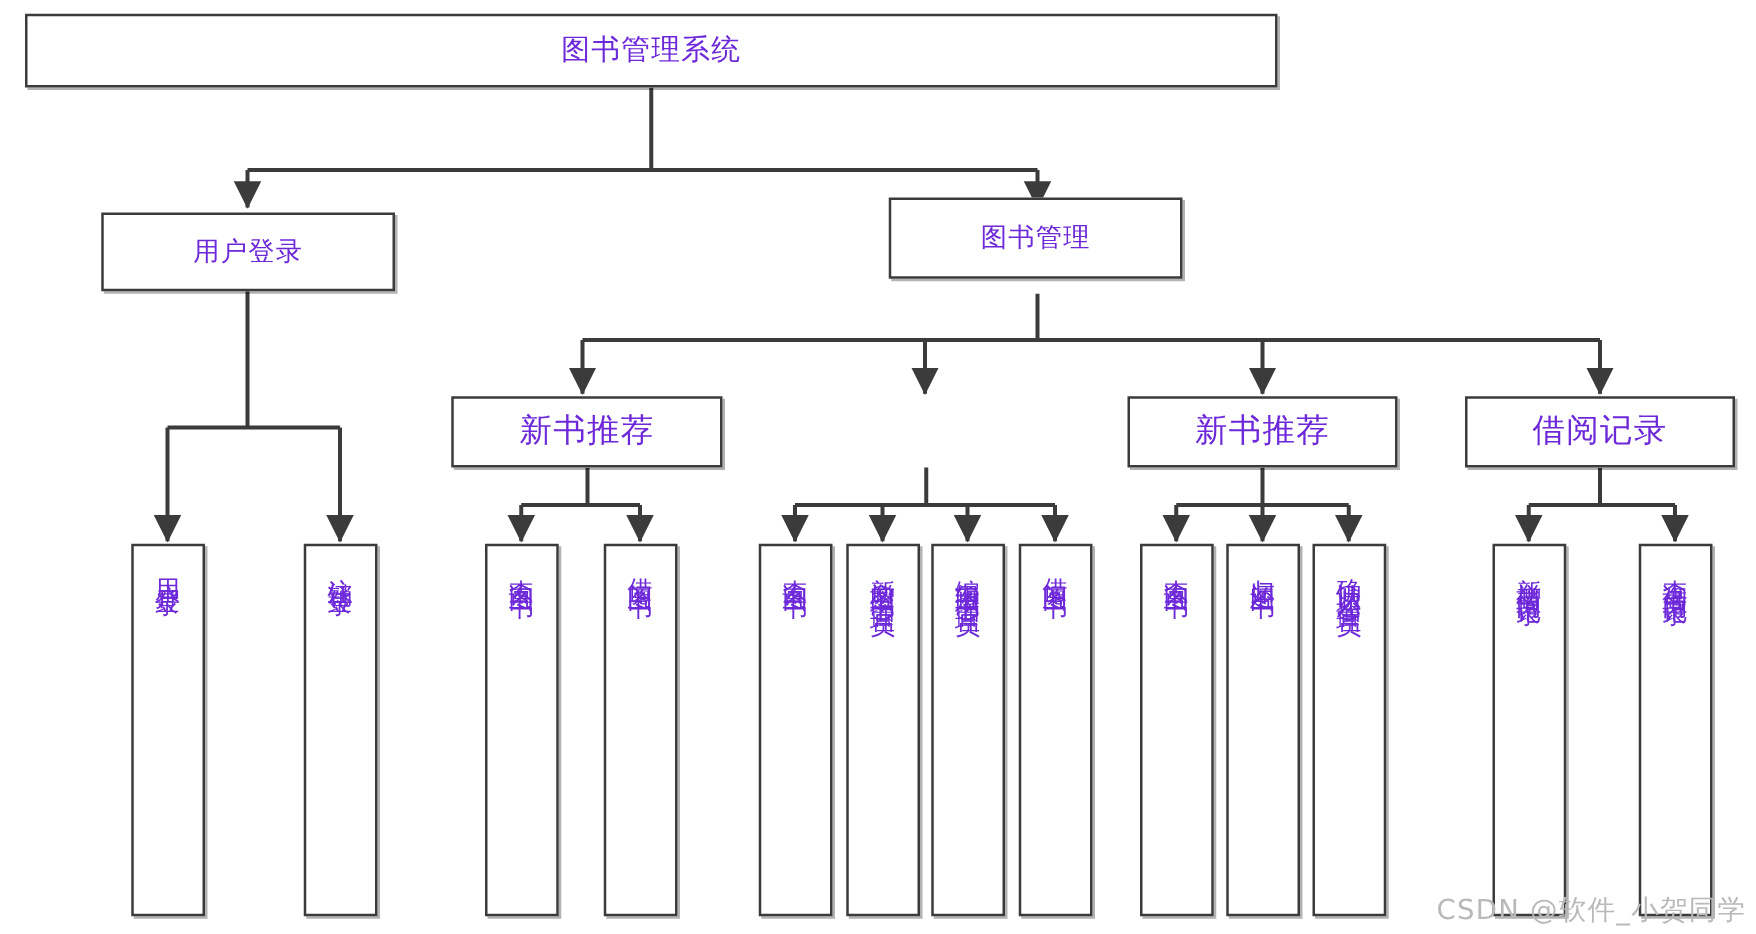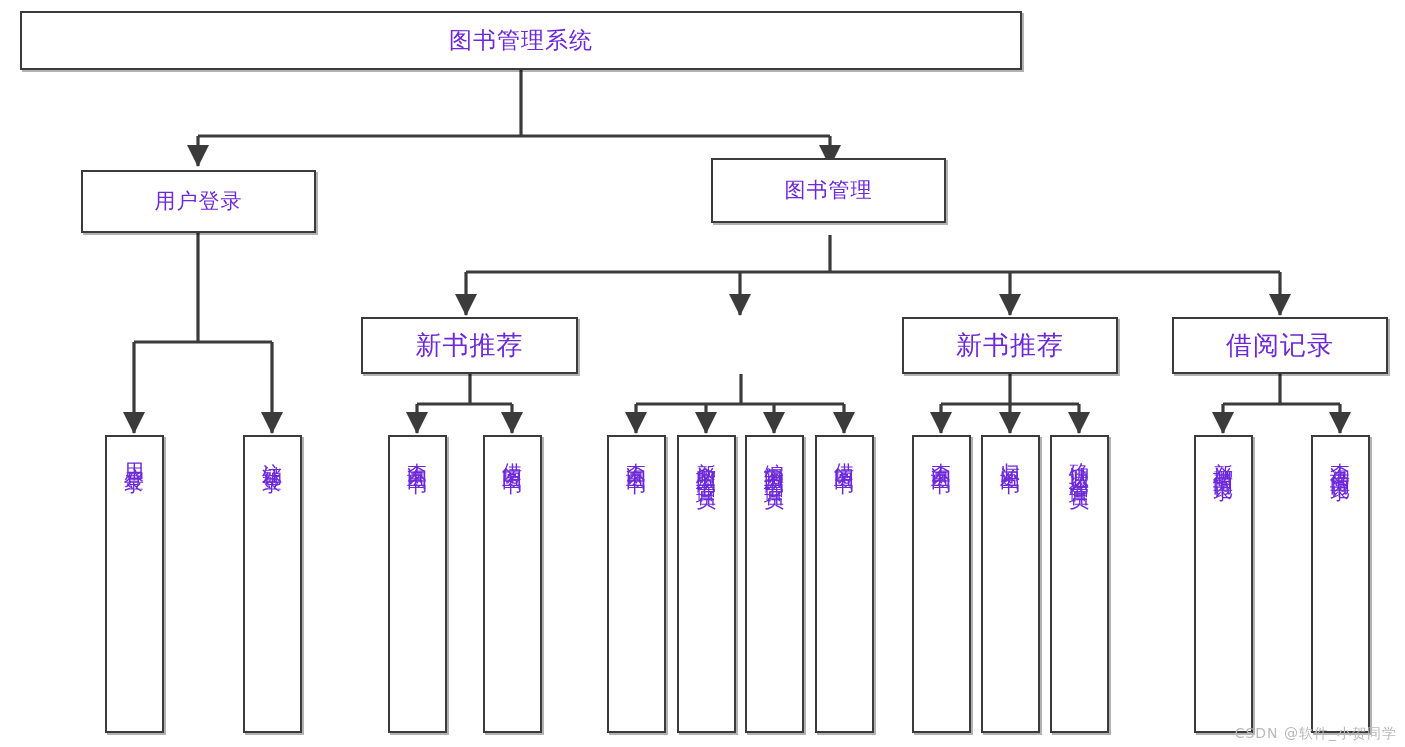--- a/index.html
+++ b/index.html
@@ -54,21 +54,21 @@
     writing-mode:vertical-rl;
     text-orientation:upright;
     letter-spacing:4px;
     line-height:1;
     white-space:nowrap;
   }
   .watermark{
     position:absolute;
     right:8px;
     bottom:4px;
-    font-size:14px;
+    font-size:22px;
     color:#b9b9b9;
     letter-spacing:1px;
     white-space:nowrap;
     user-select:none;
   }
 </style>
 </head>
 <body>
 
 <div id="canvas">

